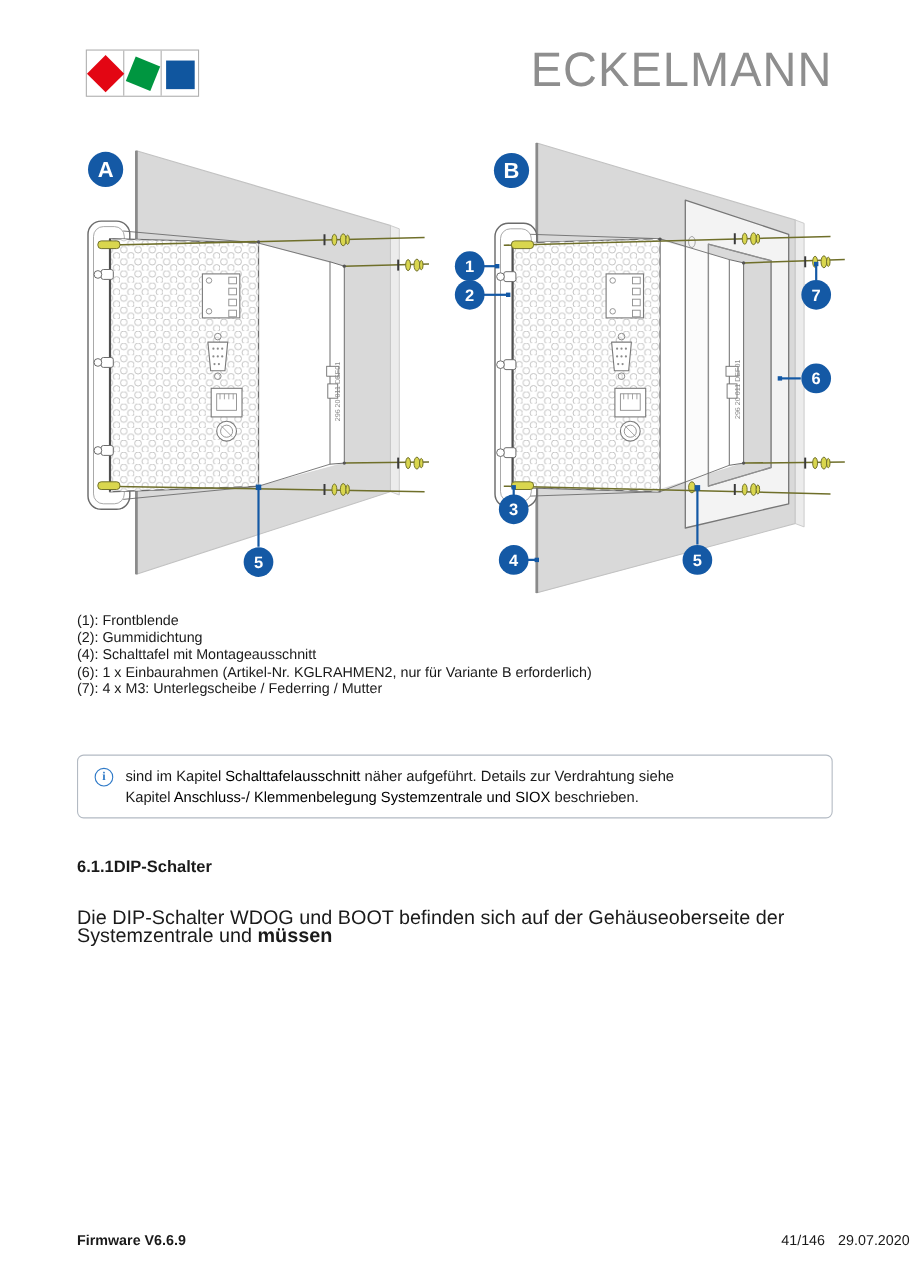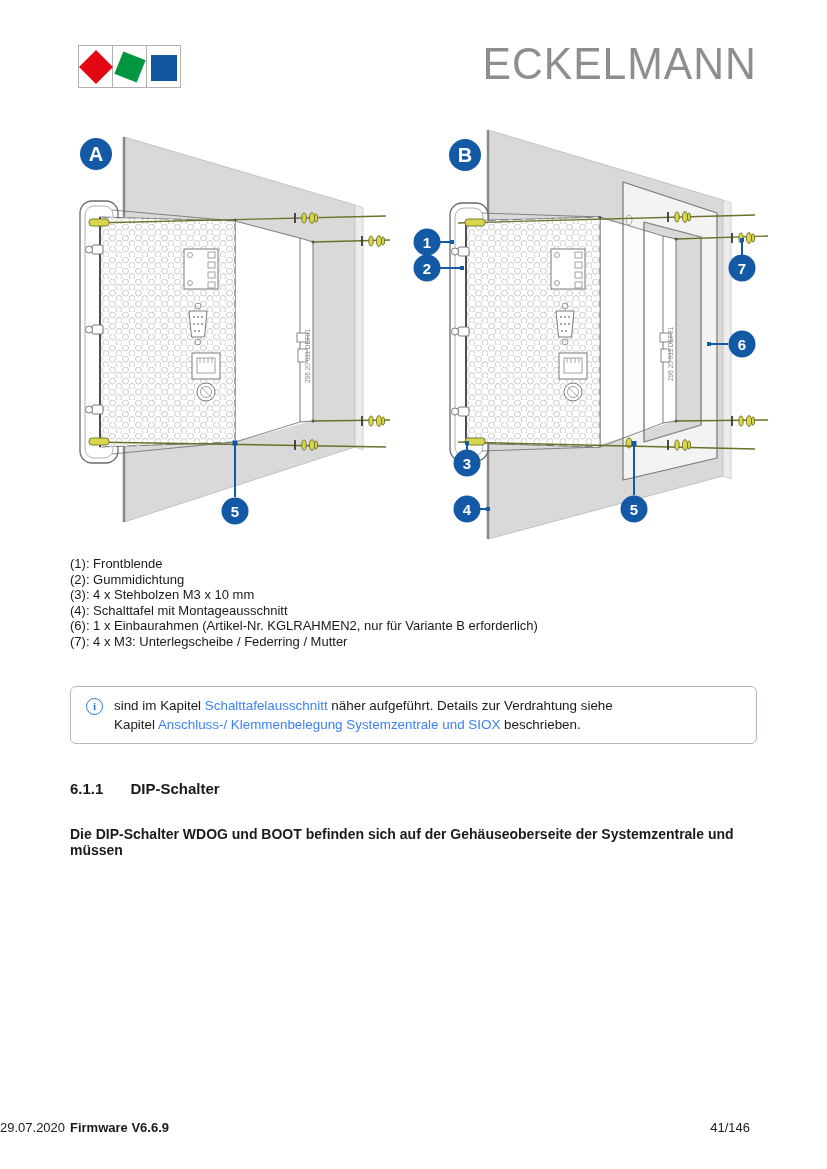--- a/index.html
+++ b/index.html
@@ -25,32 +25,32 @@
   
   .legend{position:absolute;left:70px;top:556px;font-size:13px;line-height:15.6px;}
 
   
   .info-box{position:absolute;left:70px;top:686px;width:687px;box-sizing:border-box;
             border:1px solid #b3bac3;border-radius:6px;background:#fff;
             padding:9px 14px 9px 43px;font-size:13.4px;line-height:19px;}
   .info-icon{position:absolute;left:15px;top:11px;width:15px;height:15px;border:1.5px solid #2e79c7;
              border-radius:50%;color:#2e79c7;font-size:11px;line-height:15px;text-align:center;
              font-weight:bold;font-family:"Liberation Serif",serif;}
-  .doc-link{color:#3b82f6;text-decoration:none;cursor:pointer;}
+  .doc-link{color:#000000;text-decoration:none;cursor:pointer;}
 
   
   .sec-heading{position:absolute;left:70px;top:780px;font-size:15px;font-weight:bold;}
-  .sec-heading .h-num{margin-right:27px;}
+  .sec-heading .h-num{margin-right:0;}
   .sec-sub{position:absolute;left:70px;top:810px;font-size:13.4px;font-weight:bold;}
-  .sec-body{position:absolute;left:70px;top:826px;width:700px;font-size:14px;line-height:16px;font-weight:bold;}
+  .sec-body{position:absolute;left:70px;top:826px;width:700px;font-size:18px;line-height:16px;}
 
   
   .footer{position:absolute;left:0;top:1120px;width:827px;font-size:13px;}
   .footer .f-left{position:absolute;left:70px;font-weight:bold;}
-  .footer .f-center{position:absolute;left:0;width:827px;text-align:left;}
+  .footer .f-center{position:absolute;left:0;width:827px;text-align:right;}
   .footer .f-right{position:absolute;right:77px;}
 </style>
 </head>
 <body>
 
 <div class="page">
 
   <div class="logo-strip">
     <div class="logo-cell">
       <div class="logo-shape shape-red" style="background:#e30613;"></div>
@@ -314,21 +314,20 @@
       <rect x="330" y="113" width="4" height="4" fill="#1459a5"></rect>
       <line x1="332" y1="115" x2="332" y2="130" stroke="#1459a5" stroke-width="2"></line>
       <circle cx="332" cy="143" r="13.5" fill="#1459a5"></circle>
       <text class="callout-num" x="332" y="148.5" font-size="15" text-anchor="middle">7</text>
     </g>
   </svg>
 
   <div class="legend">
     <div>(1): Frontblende</div>
     <div>(2): Gummidichtung</div>
-    <div>(3): 4 x Stehbolzen M3 x 10 mm</div>
     <div>(4): Schalttafel mit Montageausschnitt</div>
     <div>(6): 1 x Einbaurahmen (Artikel-Nr. KGLRAHMEN2, nur für Variante B erforderlich)</div>
     <div>(7): 4 x M3: Unterlegscheibe / Federring / Mutter</div>
   </div>
 
   <div class="info-box">
     <span class="info-icon">i</span>
     <div>
       <span>sind im Kapitel </span><span class="doc-link">Schalttafelausschnitt</span><span> näher aufgeführt. Details zur Verdrahtung siehe</span>
     </div>

